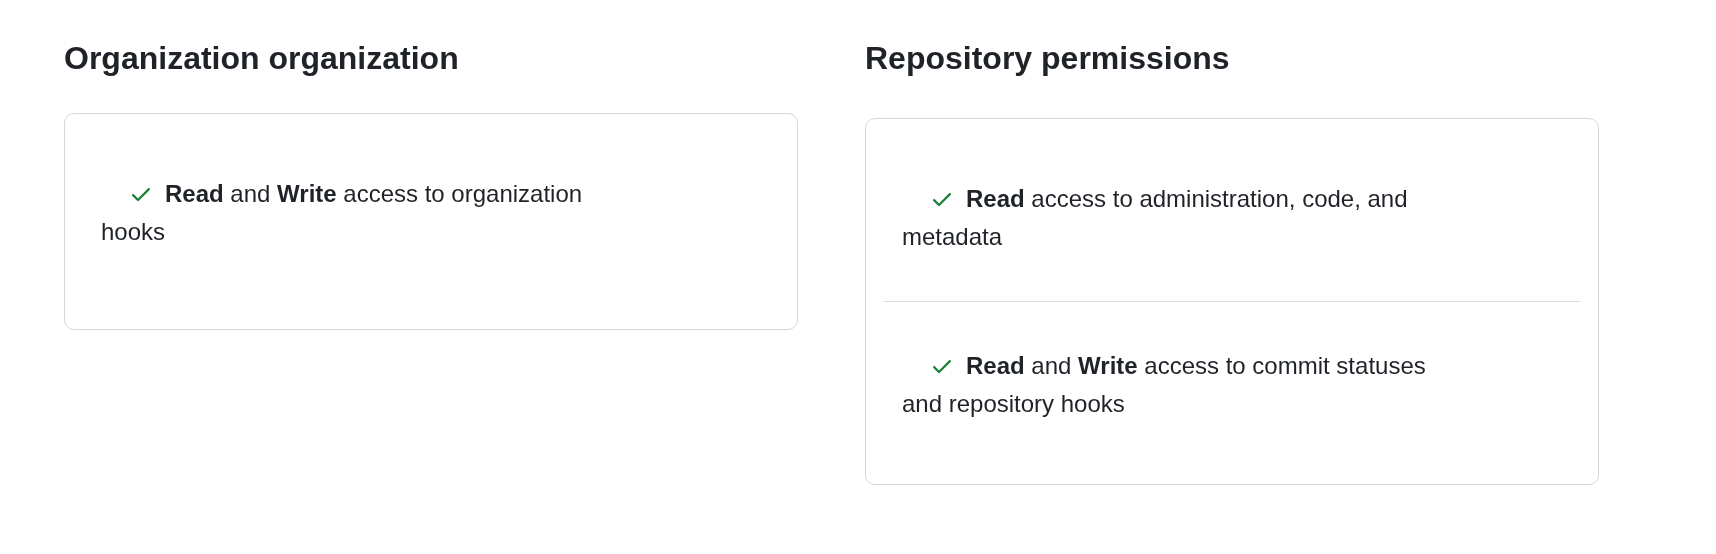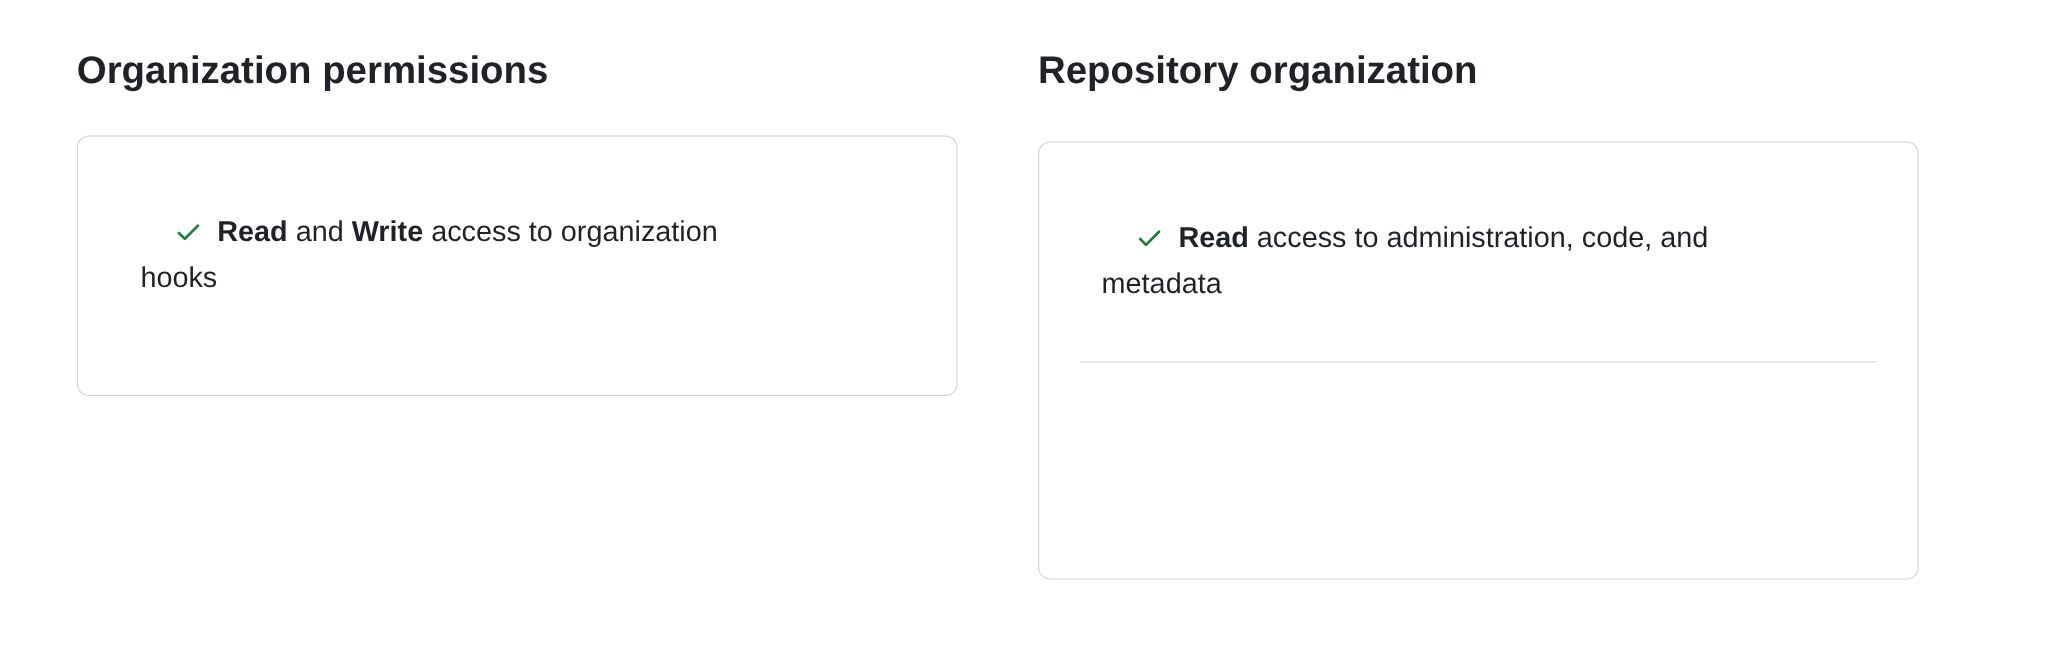--- a/index.html
+++ b/index.html
@@ -25,21 +25,21 @@
   .section-title {
     font-size: 32px;
     line-height: 40px;
     font-weight: 700;
     margin: 0 0 35px 0;
     color: var(--text, #1f2328);
   }
   .perm-card {
     border: 1px solid var(--card-border, #d0d7de);
     border-radius: 10px;
-    padding: 16px 52px;
+    padding: 16px 36px;
     background: #ffffff;
   }
   .card-org  { min-height: 217px; }
   .card-repo { min-height: 365px; margin-top: 40px; }
   .perm-list {
     list-style: none;
     margin: 0;
     padding: 0;
   }
   .perm-item {
@@ -64,37 +64,41 @@
     margin: 0 -18px;
     height: 0;
   }
 </style>
 </head>
 <body>
 
 <div class="layout">
 
   <section class="col">
-    <h2 class="section-title">Organization permissions</h2>
+    <h2 class="section-title">Organization organization</h2>
     <div class="perm-card card-org">
       <ul class="perm-list">
           <li class="perm-item"><svg viewBox="0 0 16 16" width="24" height="24" class="check-icon">
               <path d="M13.78 4.22a.75.75 0 0 1 0 1.06l-7.25 7.25a.75.75 0 0 1-1.06 0L2.22 9.28a.751.751 0 0 1 .018-1.042.751.751 0 0 1 1.042-.018L6 10.94l6.72-6.72a.75.75 0 0 1 1.06 0Z"></path>
             </svg><span class="bold">Read</span><span> and </span><span class="bold">Write</span><span> access to organization
 hooks</span></li>
         </ul>
     </div>
   </section>
 
   <section class="col">
-    <h2 class="section-title">Repository organization</h2>
+    <h2 class="section-title">Repository permissions</h2>
     <div class="perm-card card-repo">
       <ul class="perm-list">
           <li class="perm-item"><svg viewBox="0 0 16 16" width="24" height="24" class="check-icon">
               <path d="M13.78 4.22a.75.75 0 0 1 0 1.06l-7.25 7.25a.75.75 0 0 1-1.06 0L2.22 9.28a.751.751 0 0 1 .018-1.042.751.751 0 0 1 1.042-.018L6 10.94l6.72-6.72a.75.75 0 0 1 1.06 0Z"></path>
             </svg><span class="bold">Read</span><span> access to administration, code, and
 metadata</span></li>
           <hr class="perm-divider">
+          <li class="perm-item"><svg viewBox="0 0 16 16" width="24" height="24" class="check-icon">
+              <path d="M13.78 4.22a.75.75 0 0 1 0 1.06l-7.25 7.25a.75.75 0 0 1-1.06 0L2.22 9.28a.751.751 0 0 1 .018-1.042.751.751 0 0 1 1.042-.018L6 10.94l6.72-6.72a.75.75 0 0 1 1.06 0Z"></path>
+            </svg><span class="bold">Read</span><span> and </span><span class="bold">Write</span><span> access to commit statuses
+and repository hooks</span></li>
         </ul>
     </div>
   </section>
 
 </div>
 
 </body></html>

